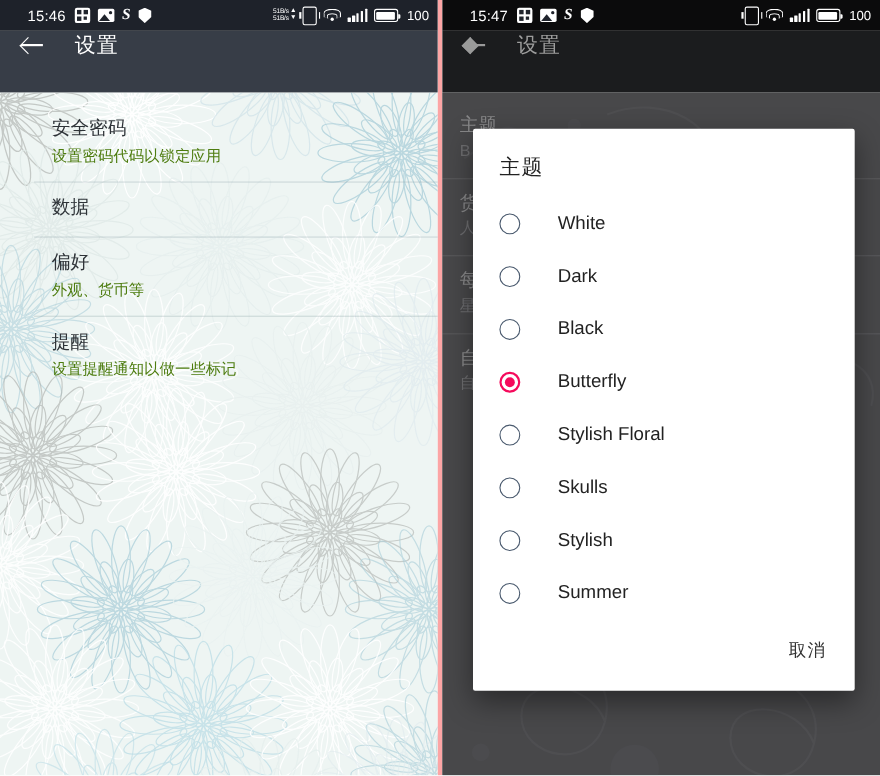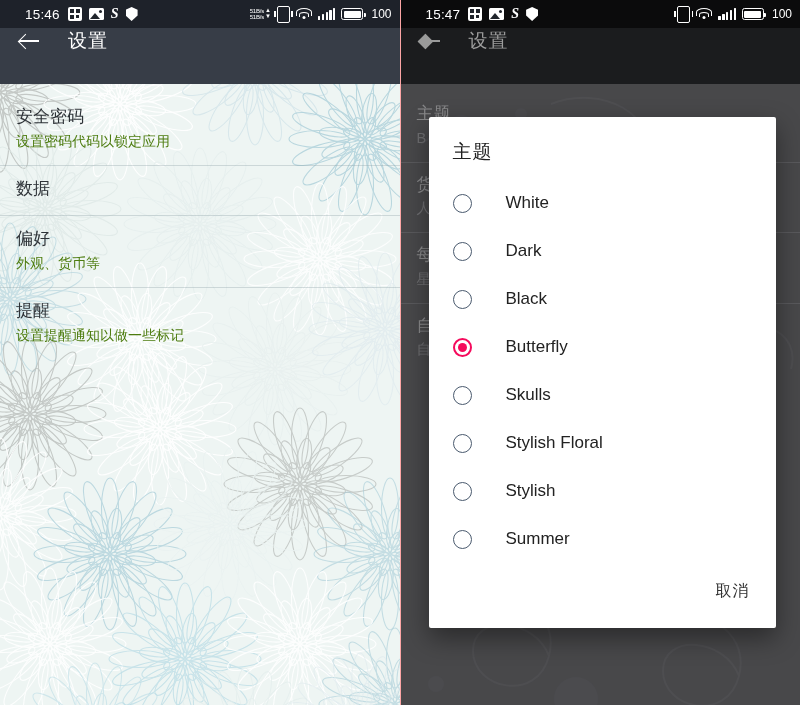--- a/index.html
+++ b/index.html
@@ -1,20 +1,20 @@
 <!DOCTYPE html>
 <html><head>
 <meta charset="utf-8">
 <style>
   html,body{margin:0;padding:0;background:#fff;}
   body{width:800px;height:705px;font-family:"Liberation Sans","DejaVu Sans",sans-serif;overflow:hidden;}
   .stage{position:relative;width:800px;height:705px;display:flex;}
 
   .panel{position:relative;width:400px;height:705px;overflow:hidden;}
-  .panel.right{border-left:1px solid #fca5a5;}
+  .panel.right{border-left:4px solid #fca5a5;}
 
   
   .statusbar{position:relative;height:28px;display:flex;align-items:center;
              padding:0 8px 0 25px;box-sizing:border-box;color:#fff;z-index:30;}
   .sb-left{background:#1e222a;}
   .sb-right{background:#0b0b0c;}
   .sb-time{font-size:13.5px;letter-spacing:.2px;font-weight:400;}
   .sb-icons-l{display:flex;align-items:center;gap:7px;margin-left:8px;}
   .sb-spacer{flex:1;}
   .sb-icons-r{display:flex;align-items:center;gap:6px;}
@@ -68,21 +68,21 @@
   .appbar.right{background:#1b1c1e;}
   .back-ico{width:26px;height:26px;position:relative;flex:0 0 auto;}
   .back-ico:before{content:"";position:absolute;left:3px;top:12px;width:20px;height:1.8px;background:#fff;}
   .back-ico:after{content:"";position:absolute;left:3.5px;top:7.5px;width:10px;height:10px;
      border-left:1.8px solid #fff;border-bottom:1.8px solid #fff;transform:rotate(45deg);}
   .appbar.right .back-ico:before,.appbar.right .back-ico:after{background:#9a9a9a;border-color:#9a9a9a;}
   .appbar-title{margin-left:26px;font-size:19px;color:#fff;letter-spacing:1px;}
   .appbar.right .appbar-title{color:#9d9d9d;}
 
   
-  .body-left{position:relative;height:621px;background:#eef5f3;overflow:hidden;}
+  .body-left{position:relative;height:621px;background:#eef5f3;overflow:hidden;padding-left:31px;}
   .floral{position:absolute;inset:0;}
   .floral svg{position:absolute;}
 
   .list{position:relative;z-index:5;padding-top:10px;}
   .row{padding:12px 16px 14px 16px;position:relative;}
   .row .t{font-size:17px;color:#2e3338;line-height:1.35;}
   .row .s{font-size:14px;color:#4d7c0f;margin-top:3px;line-height:1.35;}
   .div{height:1px;background:rgba(140,160,165,.35);margin:0 0 0 0;}
 
   
@@ -388,25 +388,25 @@
           <div class="opt">
             <span class="radio"></span>
             <span class="lbl">Black</span>
           </div>
           <div class="opt sel">
             <span class="radio"></span>
             <span class="lbl">Butterfly</span>
           </div>
           <div class="opt">
             <span class="radio"></span>
+            <span class="lbl">Stylish Floral</span>
+          </div>
+          <div class="opt">
+            <span class="radio"></span>
             <span class="lbl">Skulls</span>
-          </div>
-          <div class="opt">
-            <span class="radio"></span>
-            <span class="lbl">Stylish Floral</span>
           </div>
           <div class="opt">
             <span class="radio"></span>
             <span class="lbl">Stylish</span>
           </div>
           <div class="opt">
             <span class="radio"></span>
             <span class="lbl">Summer</span>
           </div>
         </div>

